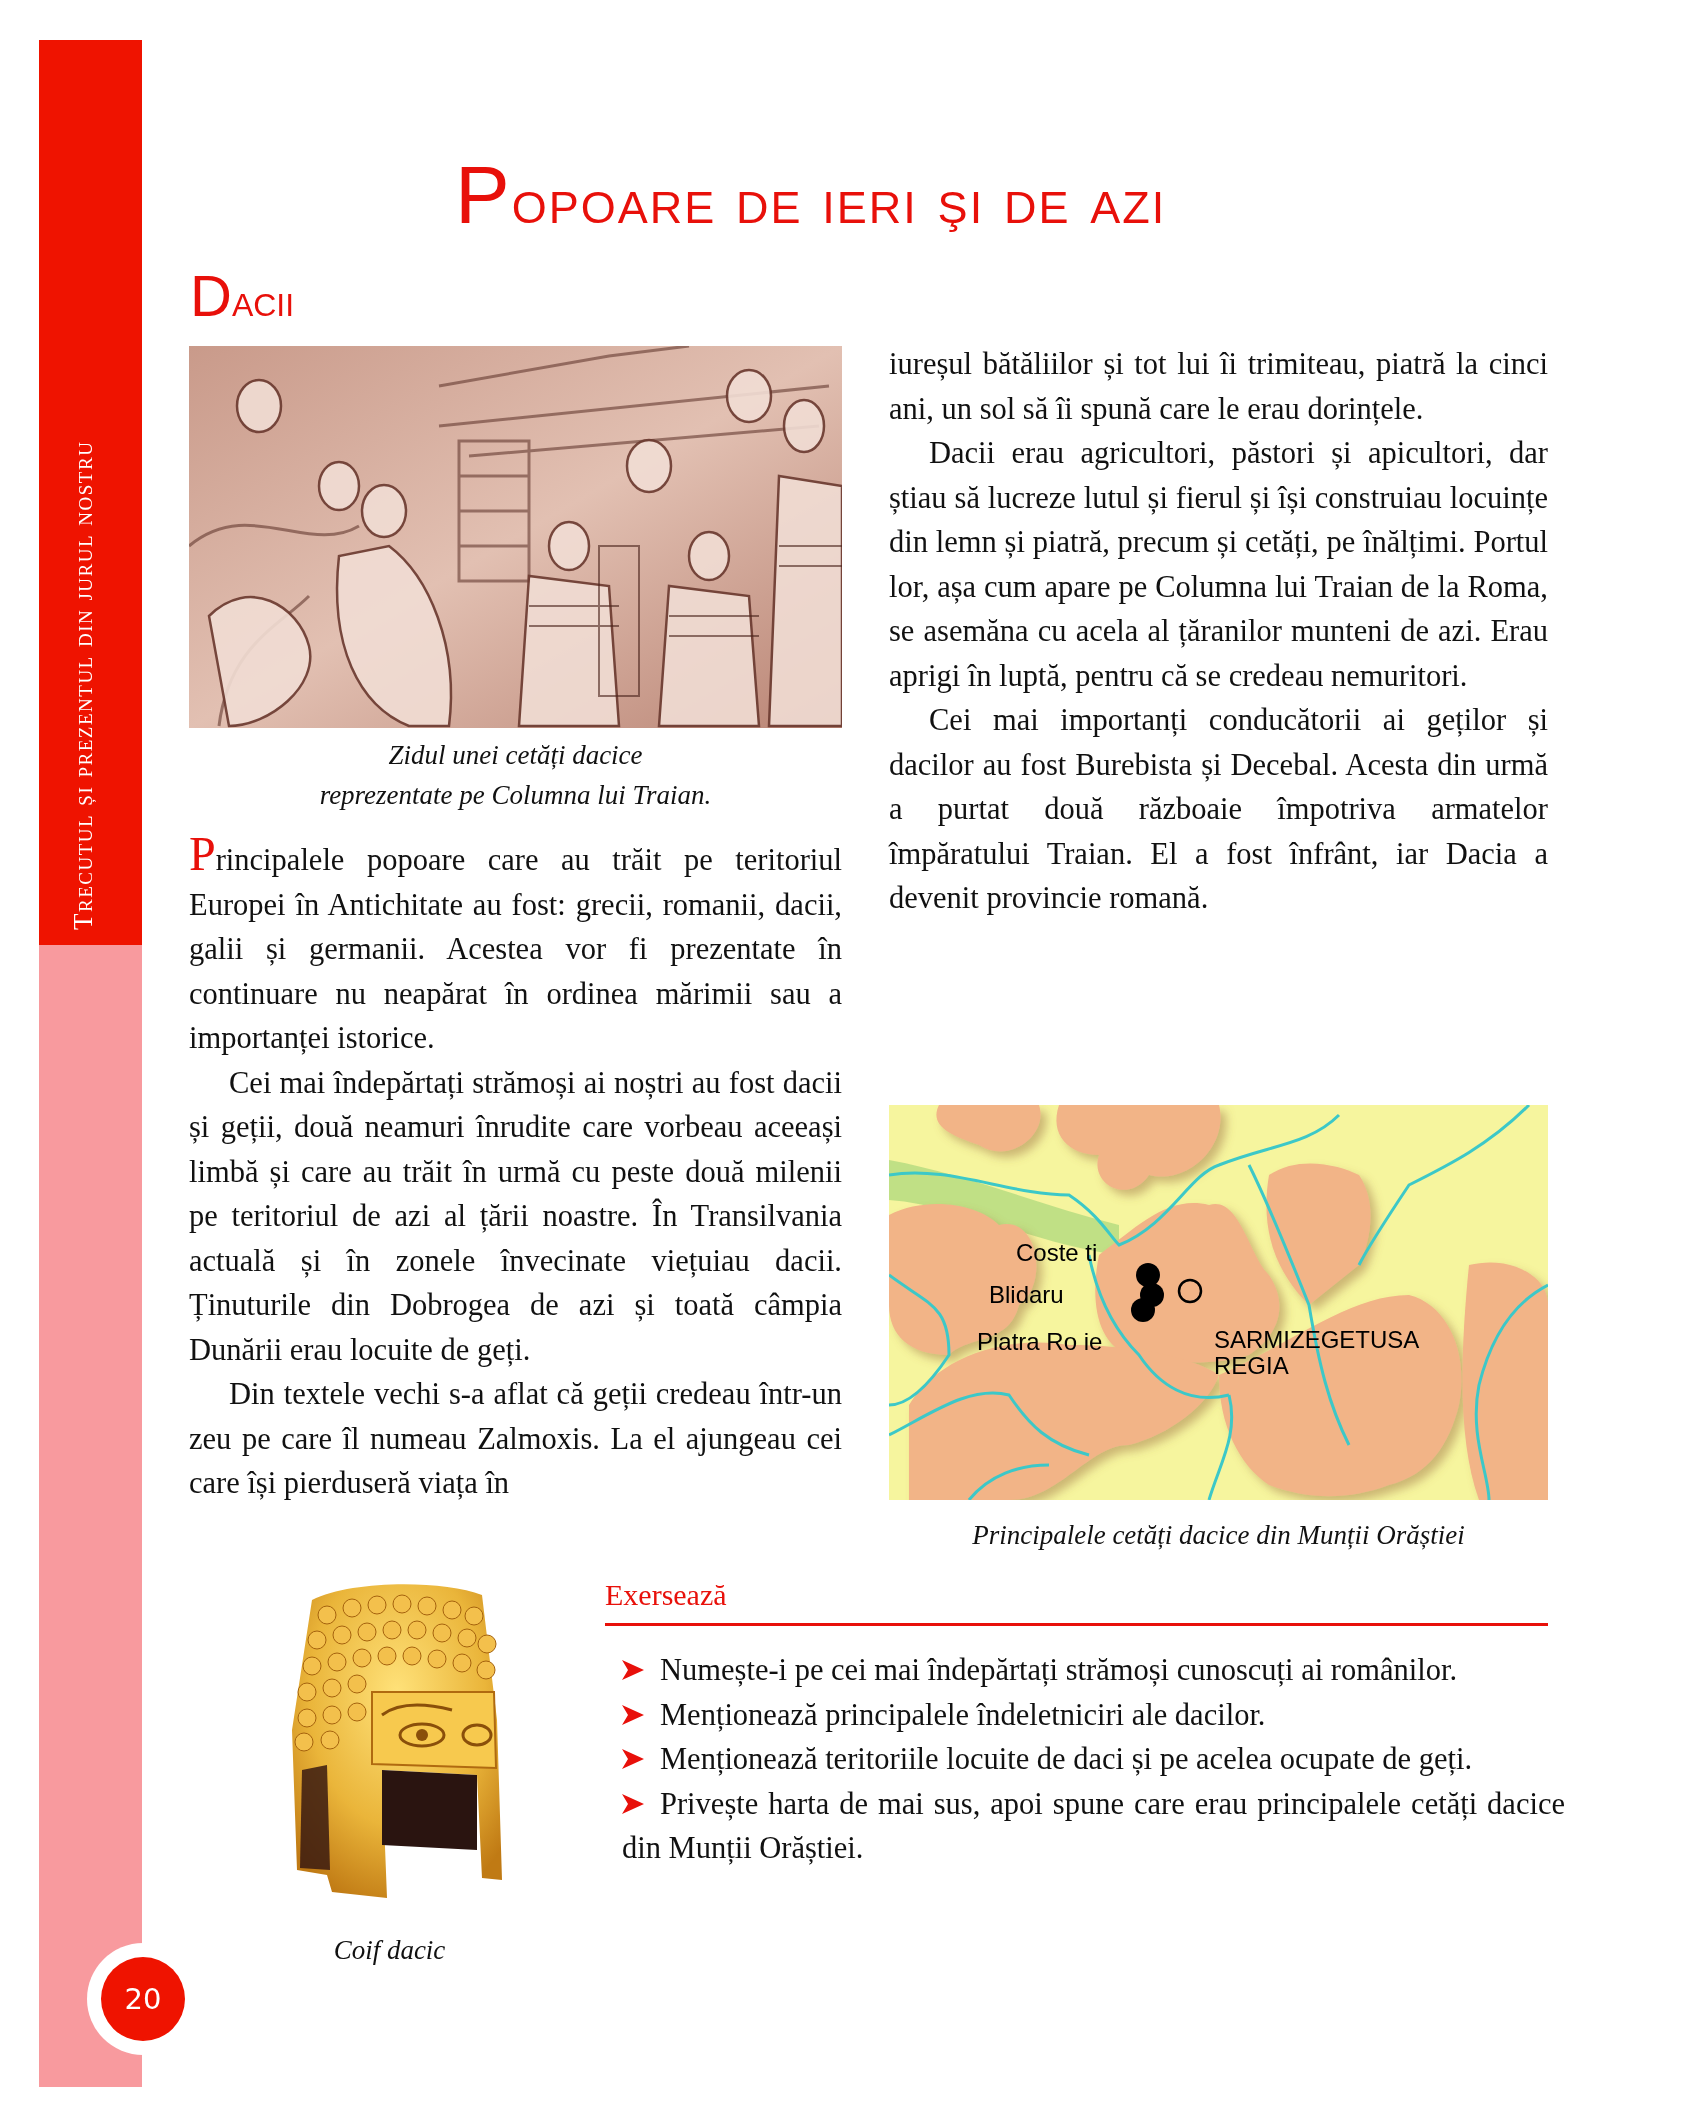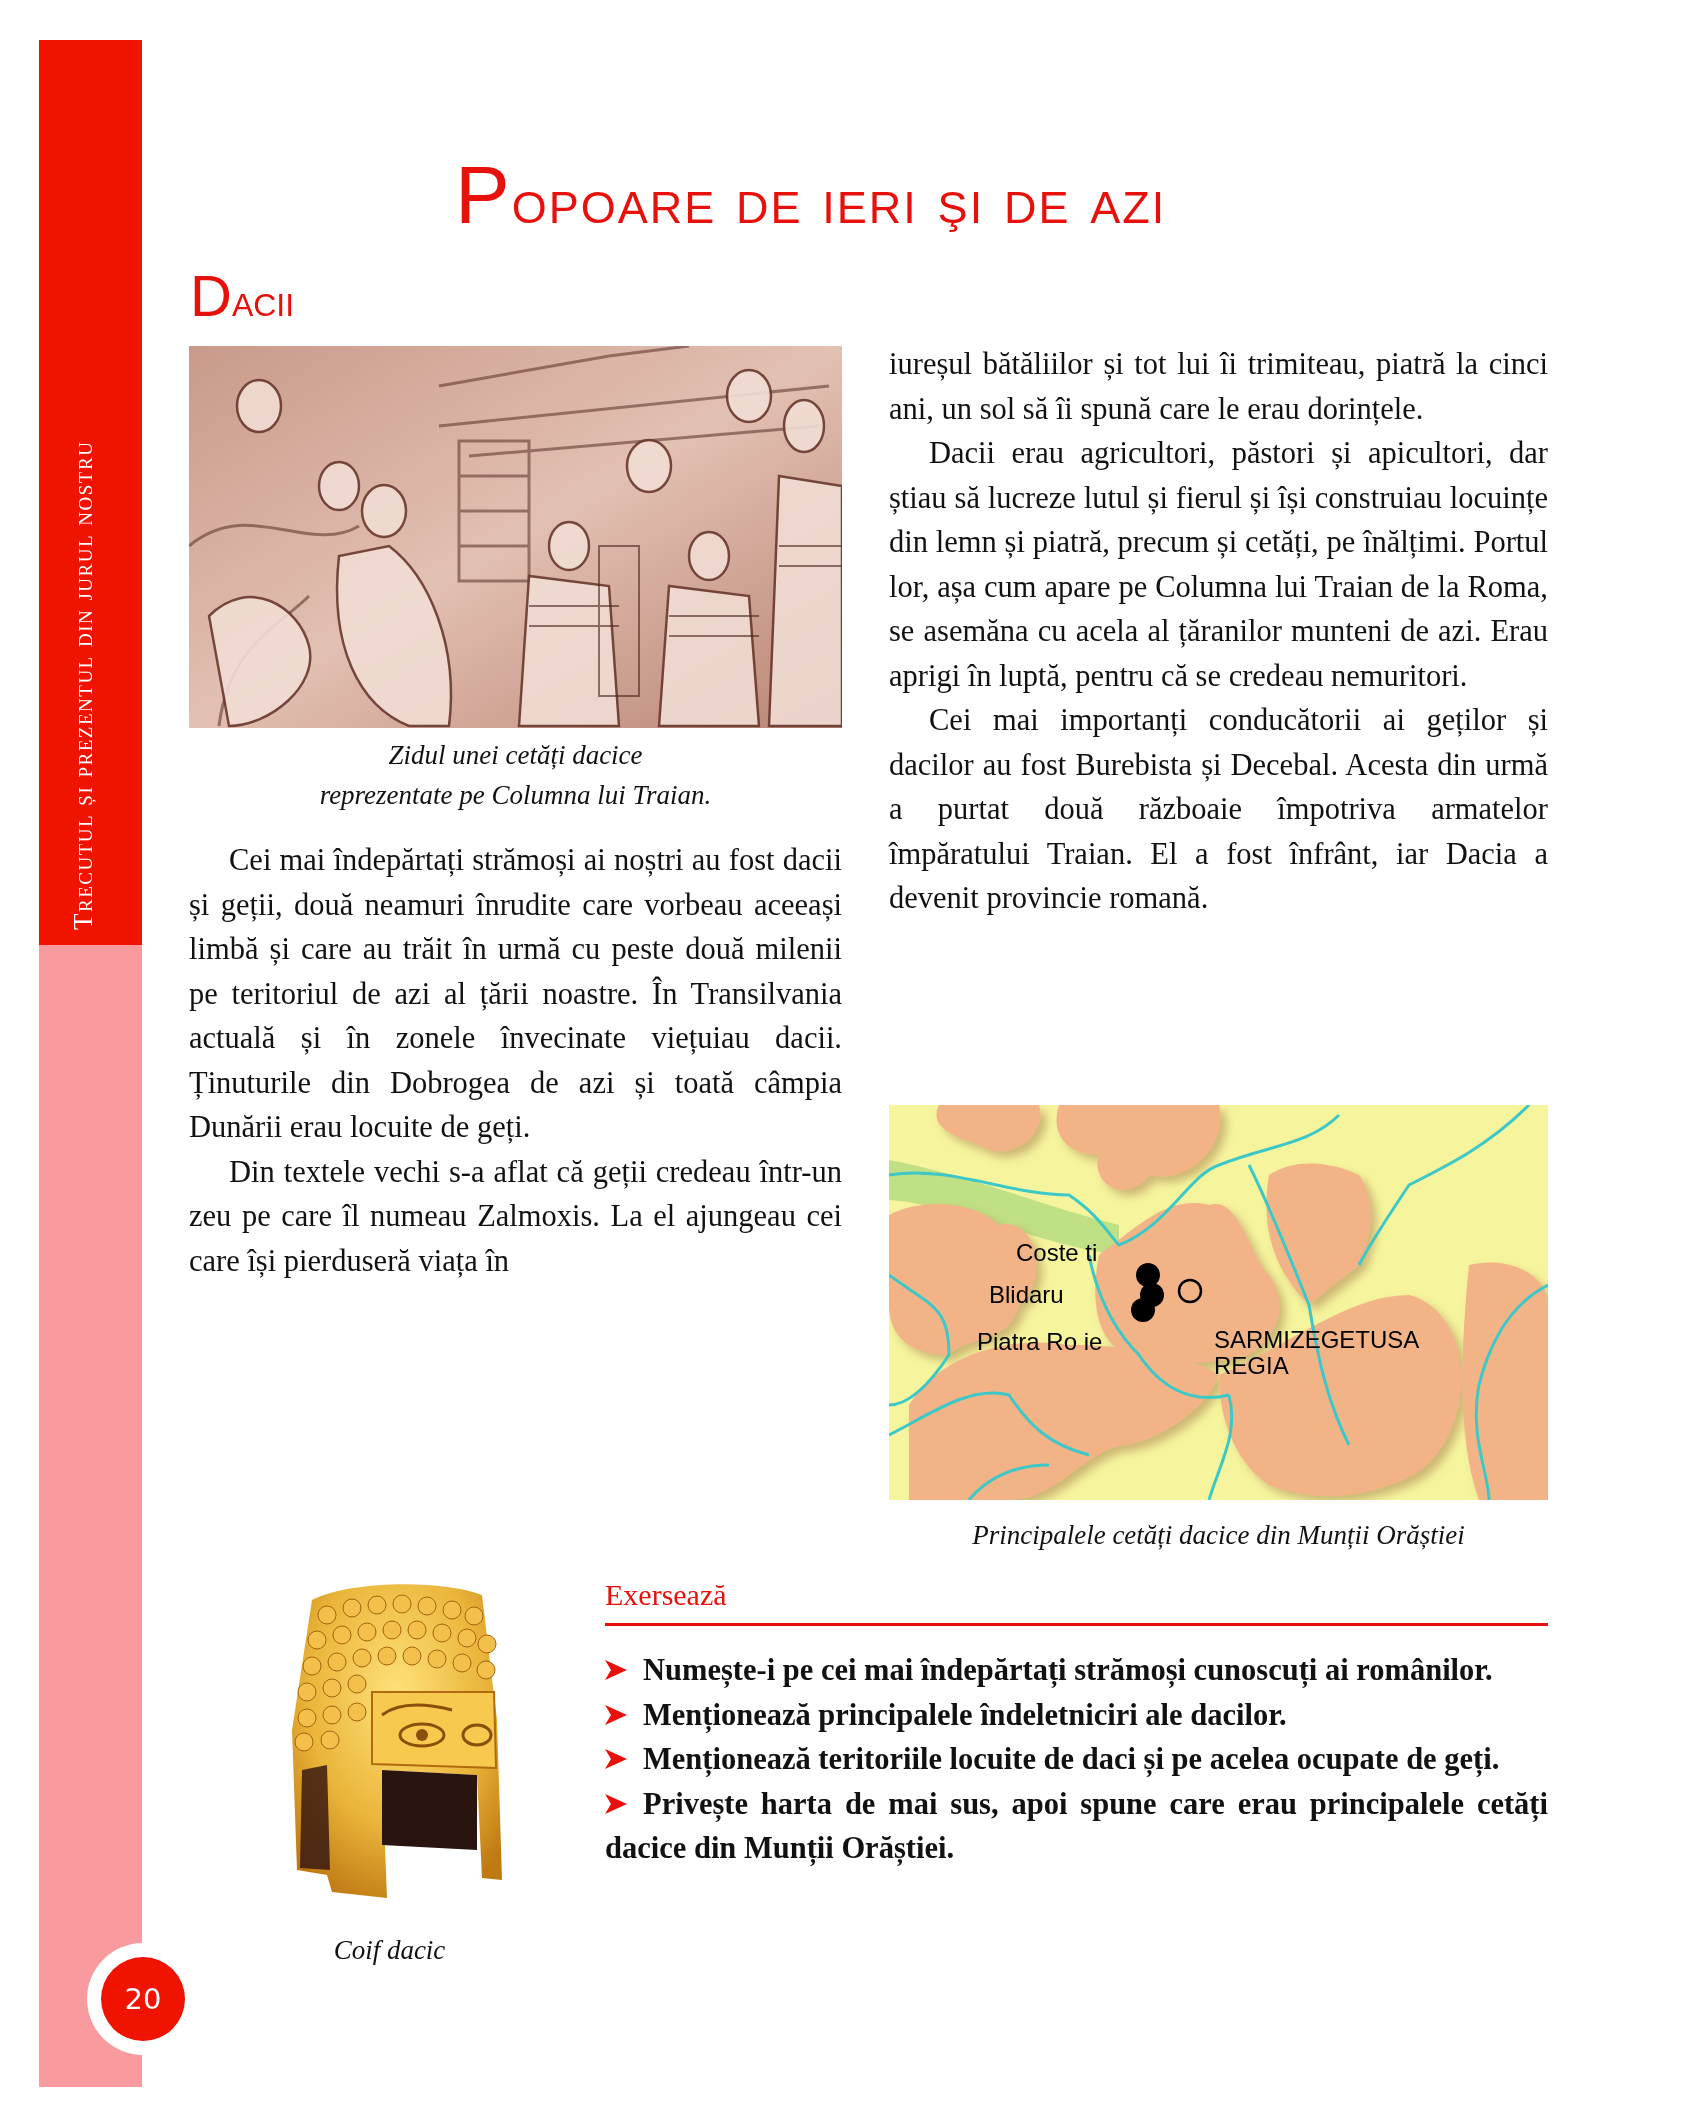--- a/index.html
+++ b/index.html
@@ -29,21 +29,21 @@
 
     .map { position: absolute; left: 889px; top: 1105px; width: 659px; height: 395px; overflow: hidden; background: #f6f59e; }
     .map-caption { position: absolute; left: 889px; top: 1515px; width: 659px; }
     .map-label { position: absolute; font-family: "Liberation Sans", sans-serif; font-size: 24px; color: #000; white-space: nowrap; line-height: 26px; }
 
     .helmet { position: absolute; left: 272px; top: 1580px; width: 235px; height: 318px; }
     .helmet-caption { position: absolute; left: 272px; top: 1930px; width: 235px; }
 
     .ex-head { position: absolute; left: 605px; top: 1578px; color: #e8100a; font-family: Liberation Serif, serif; font-size: 30px; white-space: nowrap; }
     .ex-rule { position: absolute; left: 605px; top: 1623px; width: 943px; height: 3px; background: #e8100a; }
-    .ex-list { position: absolute; left: 605px; top: 1648px; width: 943px; font-size: 30.5px; line-height: 44.5px; text-align: justify; font-weight: bold; }
+    .ex-list { position: absolute; left: 622px; top: 1648px; width: 943px; font-size: 30.5px; line-height: 44.5px; text-align: justify; }
     .ex-item { margin: 0; }
     .ex-arrow { display: inline-block; width: 22px; height: 20px; margin-right: 16px; vertical-align: 0px; }
   </style>
 </head>
 <body>
 
 <div class="sidebar-red"></div>
 <div class="sidebar-pink"></div>
 <div class="sidebar-text">Trecutul și prezentul din jurul nostru</div>
 <div class="page-ring"></div>
@@ -91,20 +91,21 @@
       <rect x="410" y="200" width="40" height="150" fill="none"></rect>
     </g>
   </svg>
 </div>
 <div class="caption relief-caption">
   <div>Zidul unei cetăți dacice</div>
   <div>reprezentate pe Columna lui Traian.</div>
 </div>
 
 <div class="col col-left">
+  <p class="noindent"><span class="dropcap">P</span><span>rincipalele popoare care au trăit pe teritoriul Europei în Antichitate au fost: grecii, romanii, dacii, galii și germanii. Acestea vor fi prezentate în continuare nu neapărat în ordinea mărimii sau a importanței istorice.</span></p>
   <p>Cei mai îndepărtați strămoși ai noștri au fost dacii și geții, două neamuri înrudite care vorbeau aceeași limbă și care au trăit în urmă cu peste două milenii pe teritoriul de azi al țării noastre. În Transilvania actuală și în zonele învecinate viețuiau dacii. Ținuturile din Dobrogea de azi și toată câmpia Dunării erau locuite de geți.</p>
   <p>Din textele vechi s-a aflat că geții credeau într-un zeu pe care îl numeau Zalmoxis. La el ajungeau cei care își pierduseră viața în</p>
 </div>
 
 <div class="col col-right">
   <p class="noindent">iureșul bătăliilor și tot lui îi trimiteau, piatră la cinci ani, un sol să îi spună care le erau dorințele.</p>
   <p>Dacii erau agricultori, păstori și apicultori, dar știau să lucreze lutul și fierul și își construiau locuințe din lemn și piatră, precum și cetăți, pe înălțimi. Portul lor, așa cum apare pe Columna lui Traian de la Roma, se asemăna cu acela al țăranilor munteni de azi. Erau aprigi în luptă, pentru că se credeau nemuritori.</p>
   <p>Cei mai importanți conducătorii ai geților și dacilor au fost Burebista și Decebal. Acesta din urmă a purtat două războaie împotriva armatelor împăratului Traian. El a fost înfrânt, iar Dacia a devenit provincie romană.</p>
 </div>
 

